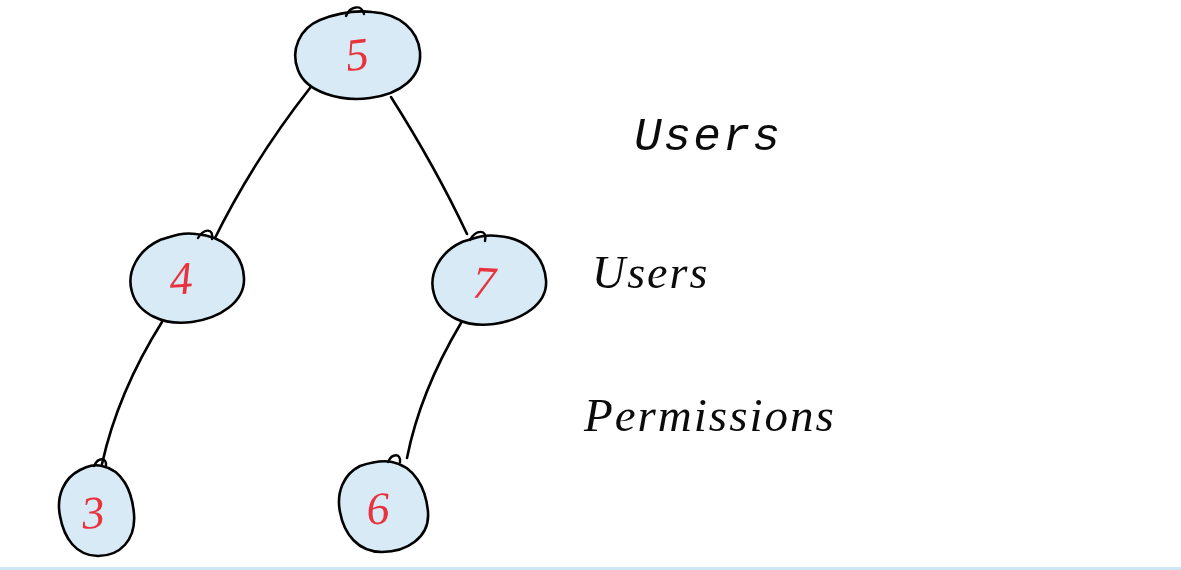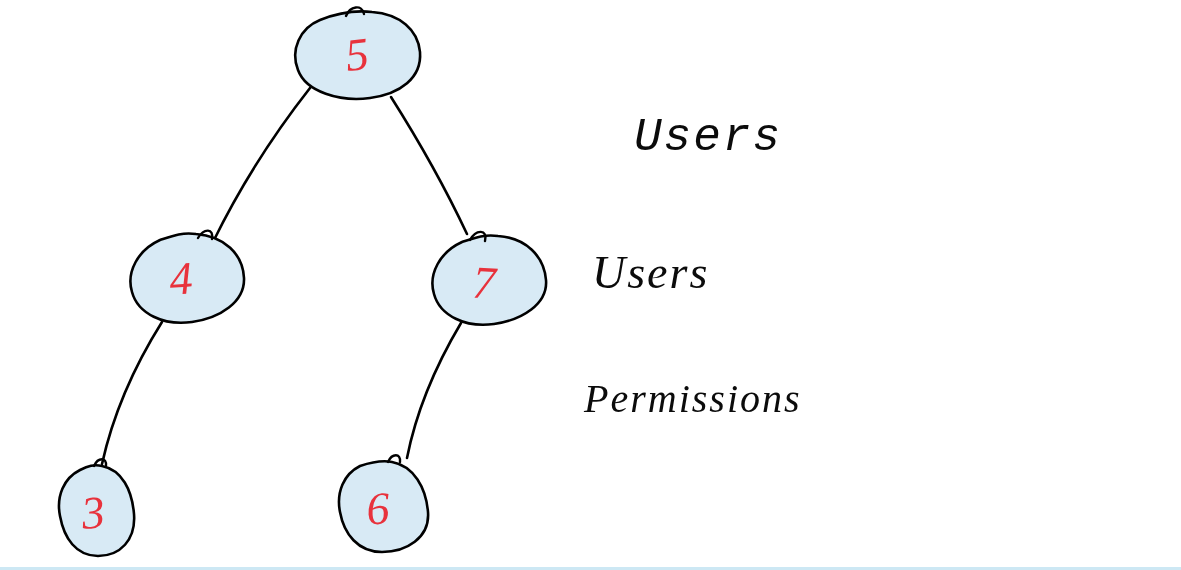--- a/index.html
+++ b/index.html
@@ -49,21 +49,21 @@
     position: absolute;
     font-family: cursive;
     font-style: italic;
     color: #0b0b0b;
     font-size: 46px;
     letter-spacing: 2px;
     white-space: nowrap;
   }
   .annotation.users { left: 634px; top: 112px; font-family: Liberation Mono, monospace; }
   .annotation.roles { left: 592px; top: 246px; }
-  .annotation.permissions { left: 584px; top: 375px; font-size: 40px; }
+  .annotation.permissions { left: 584px; top: 388px; font-size: 47px; }
   .bottom-strip {
     position: absolute;
     left: 0;
     bottom: 0;
     width: 1181px;
     height: 3px;
   }
 </style>
 </head>
 <body>

